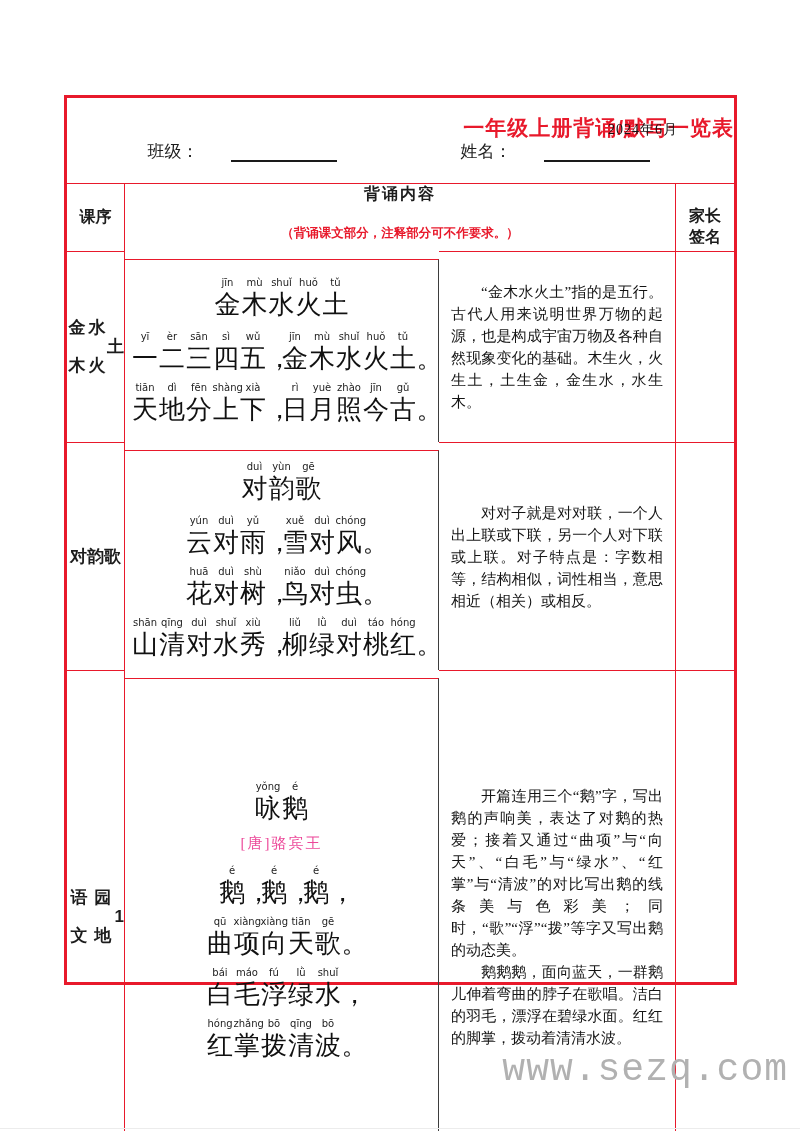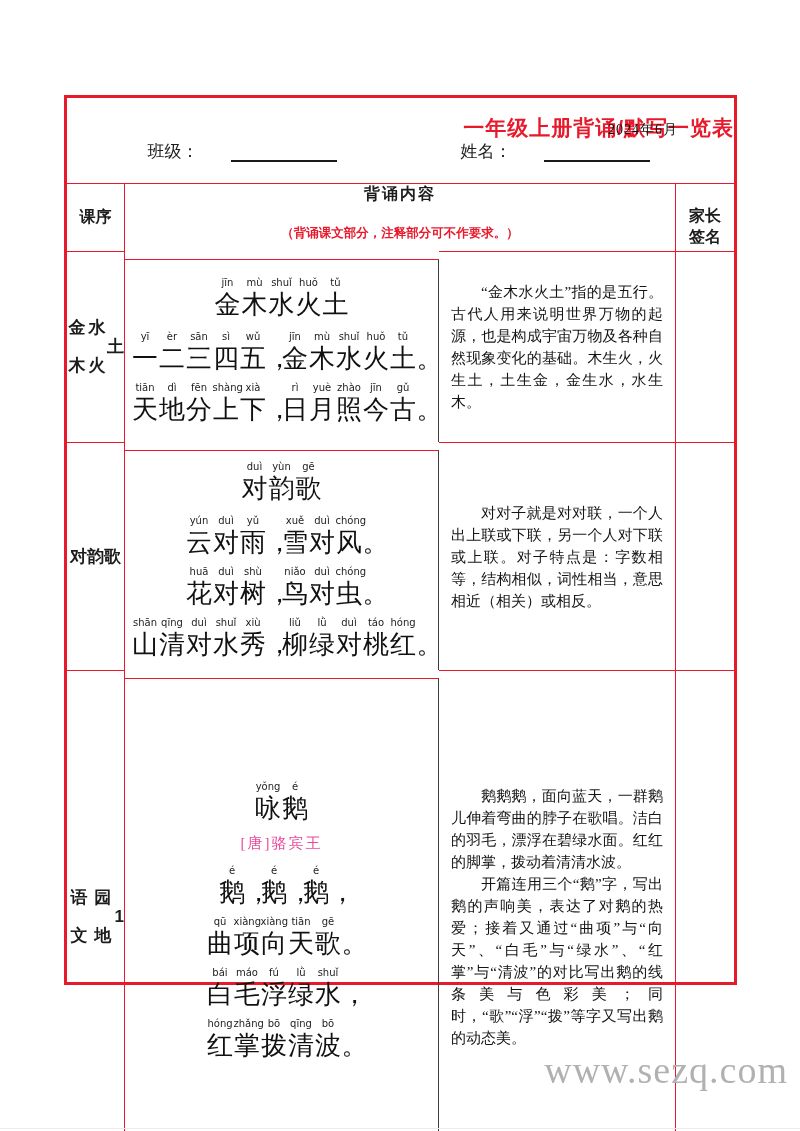--- a/index.html
+++ b/index.html
@@ -73,21 +73,21 @@
     display:block;font-size:26px;line-height:31px;
     font-family:"Liberation Serif", serif;color:#111;white-space:nowrap;
   }
   .poem-author{
     font-family:"Liberation Serif", serif;font-size:15px;color:#ec4899;
     margin:3px 0 8px 0;letter-spacing:2px;
   }
   
   .watermark{
     position:absolute;right:12px;top:1048px;color:#b1b1b1;
-    font-size:38px;letter-spacing:1px;font-family:Liberation Serif, serif;
+    font-size:38px;letter-spacing:1px;font-family:Liberation Mono, monospace;
   }
   .bottom-edge{position:absolute;left:0;bottom:2px;width:100%;border-top:1px solid #ececec;}
 </style>
 </head>
 <body>
 
 <div class="frame">
 
   <div class="head">
     <div class="title-row">
@@ -508,21 +508,21 @@
             <span class="py">bō</span>
             <span class="ch">波</span>
           </span>
           <span class="tk punct">
             <span class="py"></span>
             <span class="ch">。</span>
           </span>
         </div>
       </div>
     <div class="cell br-red c-note" style="grid-area:4/3">
+        <p class="note-p">开篇连用三个“鹅”字，写出鹅的声响美，表达了对鹅的热爱；接着又通过“曲项”与“向天”、“白毛”与“绿水”、“红掌”与“清波”的对比写出鹅的线条美与色彩美；同时，“歌”“浮”“拨”等字又写出鹅的动态美。</p>
         <p class="note-p">鹅鹅鹅，面向蓝天，一群鹅儿伸着弯曲的脖子在歌唱。洁白的羽毛，漂浮在碧绿水面。红红的脚掌，拨动着清清水波。</p>
-        <p class="note-p">开篇连用三个“鹅”字，写出鹅的声响美，表达了对鹅的热爱；接着又通过“曲项”与“向天”、“白毛”与“绿水”、“红掌”与“清波”的对比写出鹅的线条美与色彩美；同时，“歌”“浮”“拨”等字又写出鹅的动态美。</p>
       </div>
     <div class="cell" style="grid-area:4/4"></div>
   </div>
 </div>
 
 <div class="watermark">www.sezq.com</div>
 <div class="bottom-edge"></div>
 
 </body></html>

